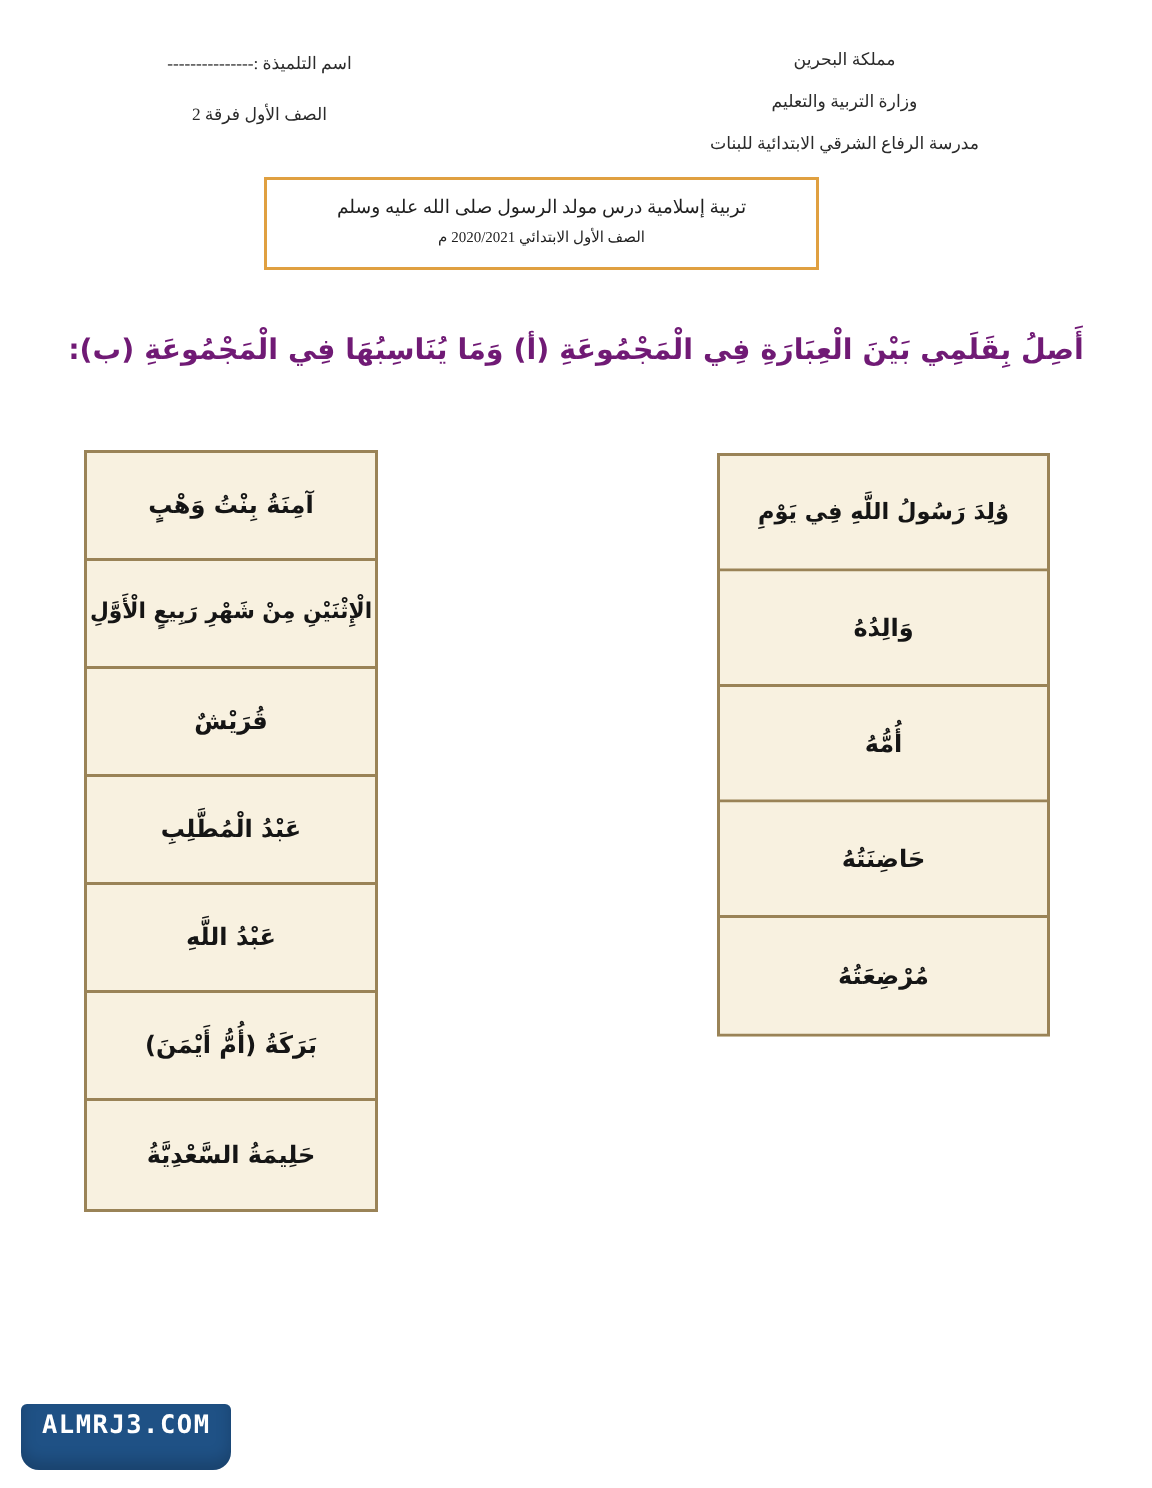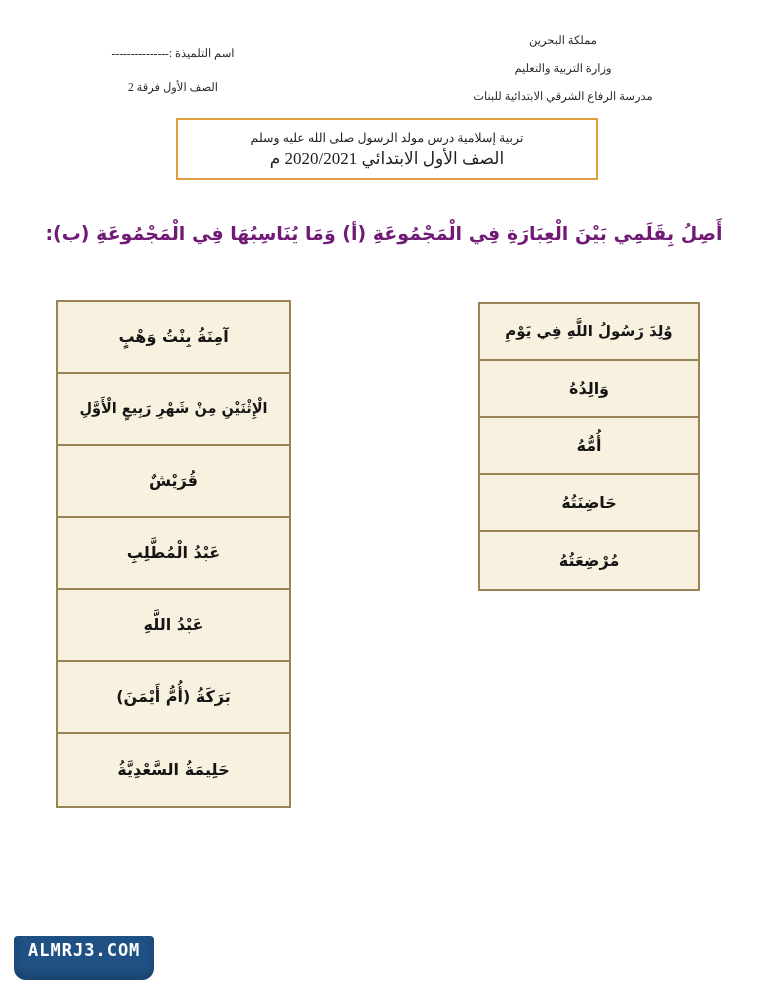--- a/index.html
+++ b/index.html
@@ -36,60 +36,60 @@
     position: absolute;
     right: 40px;
     top: 0;
     width: 330px;
     text-align: center;
     direction: rtl;
   }
   .hdr-left {
     position: absolute;
     left: 48px;
-    top: 10px;
+    top: 0;
     width: 250px;
     text-align: center;
     direction: rtl;
   }
   .hdr-line {
     font-family: "Liberation Serif", "DejaVu Serif", serif;
     font-size: 11.5px;
     line-height: 28px;
     color: #2b2b2b;
     white-space: nowrap;
   }
   .hdr-left .hdr-line {
     line-height: 34px;
   }
 
   
   .title-box {
     position: absolute;
     top: 118px;
     left: 176px;
-    width: 422px;
+    width: 370px;
     height: 62px;
     border: 2px solid #e0a040;
     background: #ffffff;
     box-sizing: border-box;
     direction: rtl;
     text-align: center;
     padding-top: 8px;
   }
   .title-line-1 {
     font-family: "Liberation Serif", "DejaVu Serif", serif;
     font-size: 12.5px;
     line-height: 20px;
     color: #1f1f1f;
     white-space: nowrap;
   }
   .title-line-2 {
     font-family: "Liberation Serif", "DejaVu Serif", serif;
-    font-size: 17px;
+    font-size: 10px;
     line-height: 22px;
     color: #1f1f1f;
     white-space: nowrap;
   }
 
   
   .instruction {
     position: absolute;
     top: 222px;
     left: 0;
@@ -113,36 +113,36 @@
     direction: rtl;
   }
   #table-group-a {            
     top: 302px;
     right: 68px;
     width: 222px;
   }
   #table-group-b {            
     top: 300px;
     left: 56px;
-    width: 235px;
+    width: 196px;
   }
   .match-row {
     box-sizing: border-box;
     border-bottom: 2px solid #9a8357;
     background: #f8f1e0;
     display: flex;
     align-items: center;
     justify-content: center;
     text-align: center;
     padding: 2px 4px;
   }
   .match-row:last-child {
     border-bottom: none;
   }
-  #table-group-a .match-row { height: 57px; }
+  #table-group-a .match-row { height: 77px; }
   #table-group-b .match-row { height: 72px; }
 
   .cell-text {
     font-family: "DejaVu Sans", sans-serif;
     font-size: 16px;
     font-weight: bold;
     color: #151515;
     line-height: 1.35;
     direction: rtl;
     white-space: nowrap;

